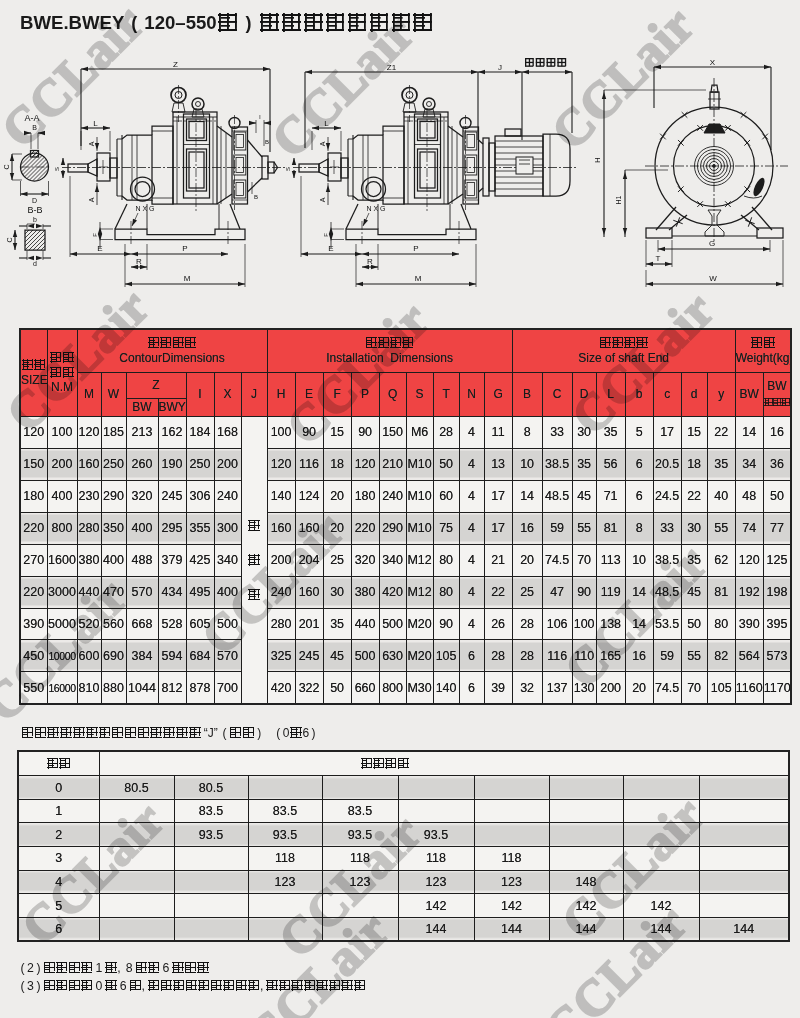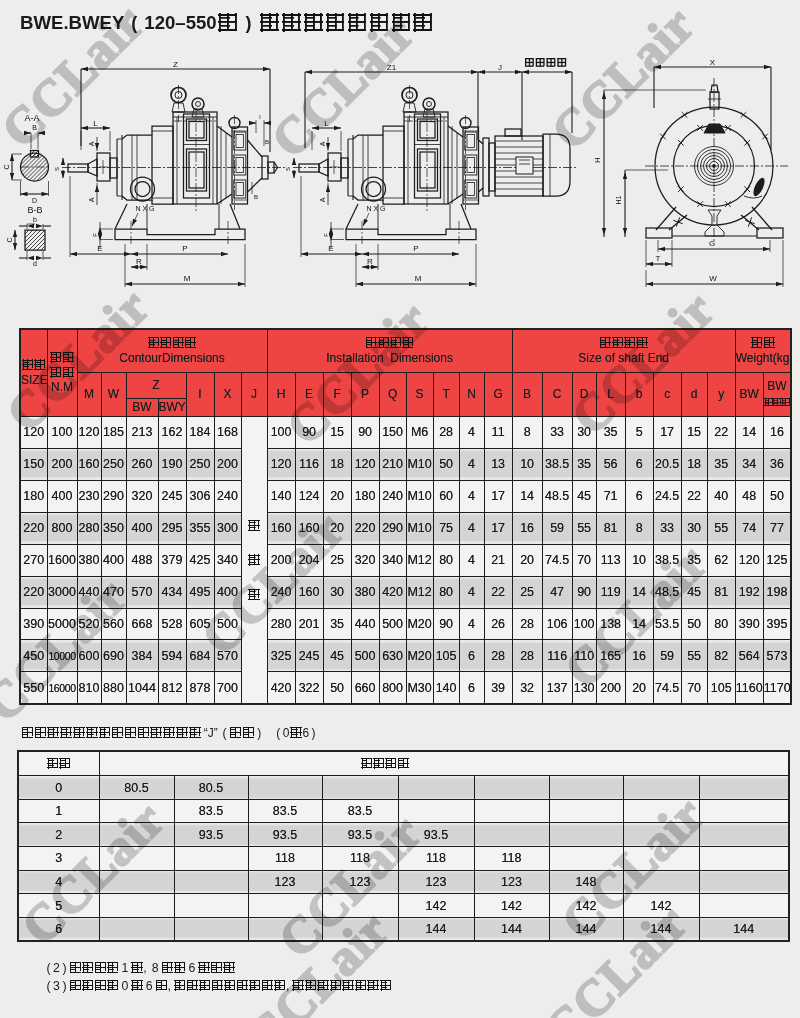--- a/index.html
+++ b/index.html
@@ -46,21 +46,21 @@
 .t2{left:17px;top:750px;width:771px;height:192px;border:2px solid #222}
 .t2 .h2r{height:31px}
 .t2 .h2r td{background:#d8d7d5;font-size:12.5px;line-height:1.15}
 .t2 .mr{height:21px}
 .t2 .mr td{background:#f4f3f1;font-size:12px}
 .t2 .dr2 td{height:20px;font-size:12.5px}
 .t2 .dr2.g td{background:linear-gradient(180deg,#eceae8 0,#eceae8 1px,#d5d4d2 2px,#d5d4d2 calc(100% - 2px),#eceae8 calc(100% - 1px))}
 .cap2{position:absolute;left:21px;top:726px;font-size:12px;font-weight:normal}
 .cap2 i{width:11.5px!important;height:11.5px!important;margin:0 .7px!important}
 .notes{position:absolute;left:10px;top:960px;font-size:12.3px;line-height:17.6px}
-.notes .ind{margin-left:34px}
+.notes .ind{margin-left:8px}
 .pq{margin:0 2.5px}
 </style></head>
 <body>
 <svg class="dw" width="800" height="320" viewBox="0 0 800 320">
     <line x1="81" y1="69" x2="81" y2="146" stroke="#1c1c1c" stroke-width="1.1"></line>
     <line x1="270" y1="69" x2="270" y2="152" stroke="#1c1c1c" stroke-width="1.1"></line>
     <line x1="81" y1="69" x2="270" y2="69" stroke="#1c1c1c" stroke-width="1.1"></line>
     <path d="M81.0,69.0 L88.0,66.8 L88.0,71.2 Z" fill="#1c1c1c"></path>
     <path d="M270.0,69.0 L263.0,71.2 L263.0,66.8 Z" fill="#1c1c1c"></path>
     <text x="175.5" y="66.5" font-size="8" text-anchor="middle" fill="#111">Z</text>

